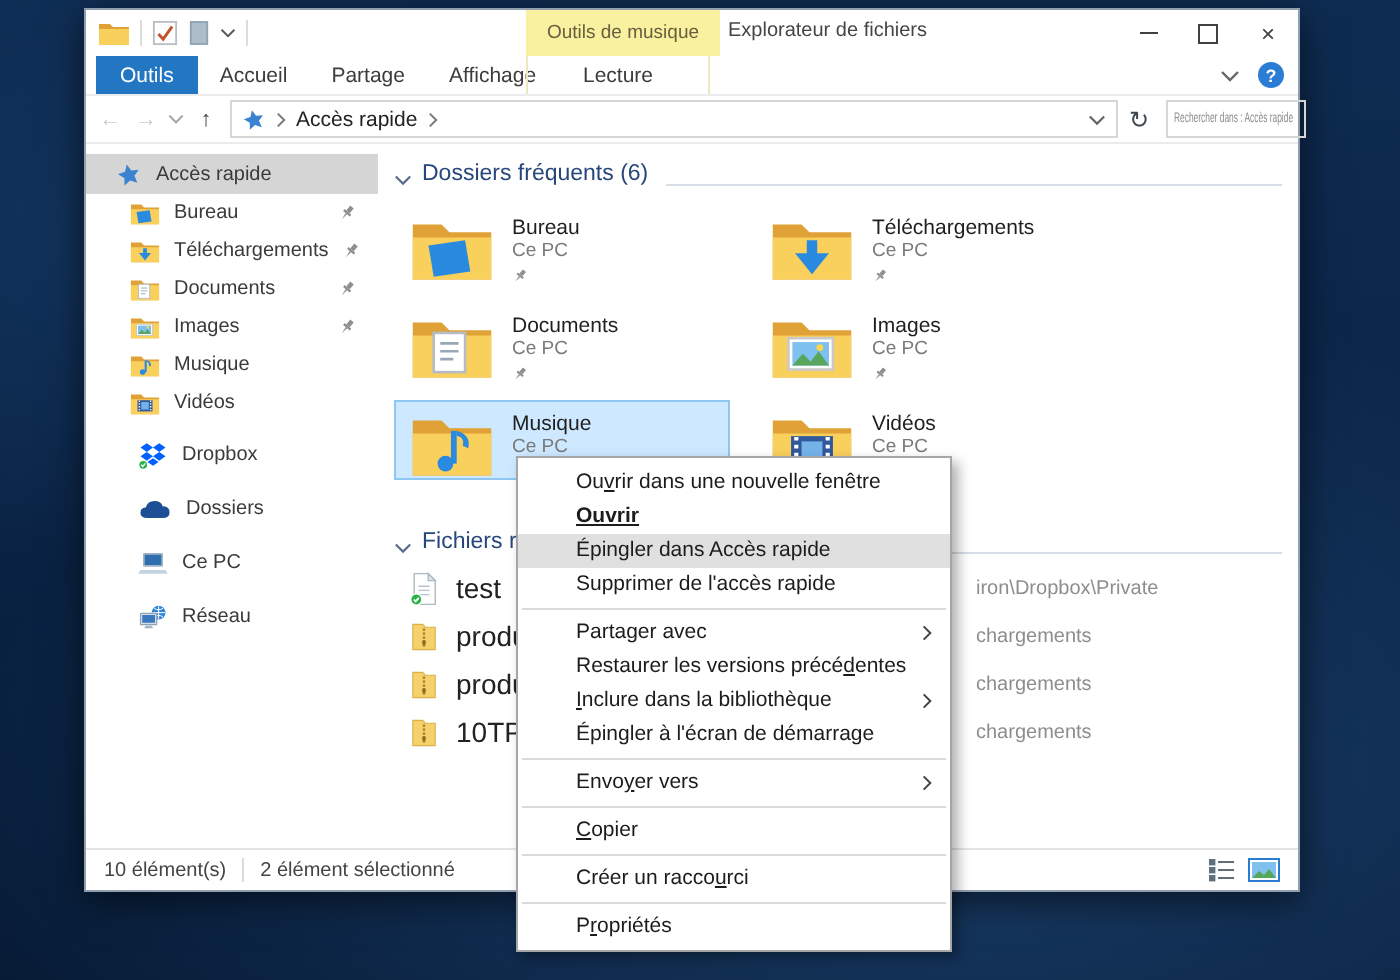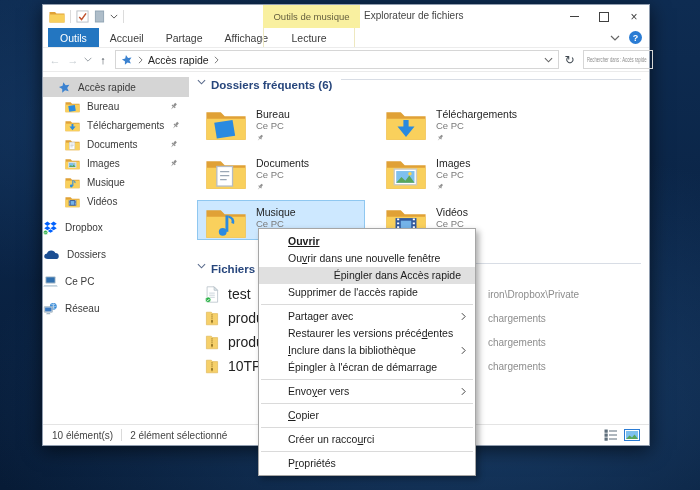--- a/index.html
+++ b/index.html
@@ -55,27 +55,27 @@
   .addr-chev{color:#666;display:block;flex:none;}
   .refbtn{width:17px;text-align:center;font-size:12px;color:#3f4850;flex:none;}
   .searchbox{display:flex;align-items:center;height:19px;border:1px solid #d6d6d6;width:70px;min-width:70px;
     padding:0 3px;margin-left:3px;box-sizing:border-box;overflow:hidden;}
   .searchtext{font-size:7px;color:#8b8b8b;white-space:nowrap;flex:1;transform:scaleX(.6);transform-origin:left center;}
   
   .content{position:absolute;top:67px;bottom:21px;left:0;right:0;overflow:hidden;}
   .sidebar{position:absolute;left:0;top:0;bottom:0;width:146px;padding-top:5px;box-sizing:border-box;}
   .side-row{display:flex;align-items:center;height:19px;padding-left:22px;gap:7px;font-size:10px;color:#3a3a3a;}
   .side-row.qa{padding-left:15px;height:20px;}
-  .side-row.grp{padding-left:0;margin-top:6px;height:21px;}
+  .side-row.grp{padding-left:26px;margin-top:6px;height:21px;}
   .side-row.sel{background:#d5d5d5;}
   .sl{white-space:nowrap;}
   .si{flex:none;display:block;}
   .spin{margin-left:auto;margin-right:11px;flex:none;display:block;}
   .main{position:absolute;left:146px;top:0;right:0;bottom:0;padding:4px 6px 0 8px;box-sizing:border-box;}
-  .sechead{display:flex;align-items:flex-start;height:14px;margin-top:3px;color:#27467c;font-size:11.5px;font-weight:bold;}
+  .sechead{display:flex;align-items:flex-end;height:14px;margin-top:3px;color:#27467c;font-size:11.5px;}
   .sechead .chev{color:#5a6b8c;margin-right:5px;flex:none;display:block;}
   .sec-title{white-space:nowrap;}
   .hline{flex:1;height:1px;background:#d8dde5;margin-left:9px;margin-right:2px;}
   .sec2{margin-top:23px;}
   .tilegrid{display:grid;grid-template-columns:168px 168px;column-gap:12px;row-gap:9px;margin-top:9px;}
   .tile{display:flex;align-items:flex-start;height:40px;padding:2px 0 0 7px;border:1px solid transparent;box-sizing:border-box;}
   .tile.sel{background:#cde8ff;border-color:#8fc7f0;}
   .ti{flex:none;margin-right:9px;margin-top:2px;display:block;}
   .tt{padding-top:3px;}
   .tn{font-size:10.5px;color:#1f1f1f;line-height:12px;white-space:nowrap;}
@@ -89,21 +89,21 @@
   
   .statusbar{position:absolute;left:0;right:0;bottom:0;height:21px;border-top:1px solid #e4e4e4;
     display:flex;align-items:center;font-size:10px;color:#444;padding:0 9px;gap:8px;box-sizing:border-box;}
   .sdiv{width:1px;height:12px;background:#dadada;}
   .sb-right{margin-left:auto;display:flex;gap:6px;align-items:center;}
   .sb-right svg{display:block;}
   
   .menu{position:absolute;left:258px;top:228px;width:218px;background:#fff;border:1px solid #a6a6a6;
     box-shadow:3px 3px 6px rgba(0,0,0,.32);padding:4px 0 3px;z-index:50;font-size:10.5px;color:#1c1c1c;box-sizing:border-box;}
   .mi{position:relative;height:17px;line-height:17px;padding-left:29px;padding-right:14px;white-space:nowrap;}
-  .mi.hl{background:#e0e0e0;text-align:right;}
+  .mi.hl{background:#e0e0e0;}
   .mi.bold span{font-weight:bold;text-decoration:underline;}
   .marr{position:absolute;right:9px;top:4px;color:#444;display:block;}
   .msep{height:1px;background:#dadada;margin:3px 2px;}
   u{text-decoration:underline;}
 </style>
 </head>
 <body>
 
 <svg width="0" height="0" style="position:absolute" aria-hidden="true">
   <defs>
@@ -523,22 +523,22 @@
           <use href="#i-listview"></use>
         </svg>
       <svg width="16" height="12">
           <use href="#i-thumbview"></use>
         </svg>
     </div>
   </div>
 </div>
 
 <div class="menu">
+  <div class="mi"><span>Ou<u>v</u>rir dans une nouvelle fenêtre</span></div>
   <div class="mi bold"><span>Ouvrir</span></div>
-  <div class="mi"><span>Ou<u>v</u>rir dans une nouvelle fenêtre</span></div>
   <div class="mi hl"><span>Épingler dans Accès rapide</span></div>
   <div class="mi"><span>Supprimer de l'accès rapide</span></div>
   <div class="msep"></div>
   <div class="mi"><span>Partager avec</span><svg class="marr" width="5" height="9">
         <use href="#i-chev-right"></use>
       </svg></div>
   <div class="mi"><span>Restaurer les versions précé<u>d</u>entes</span></div>
   <div class="mi"><span><u>I</u>nclure dans la bibliothèque</span><svg class="marr" width="5" height="9">
         <use href="#i-chev-right"></use>
       </svg></div>

